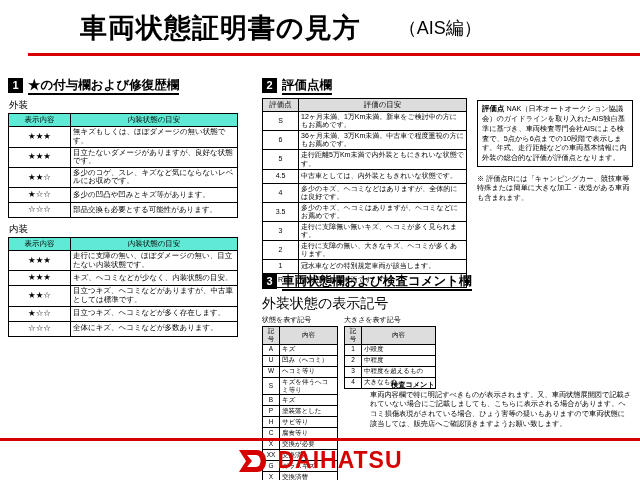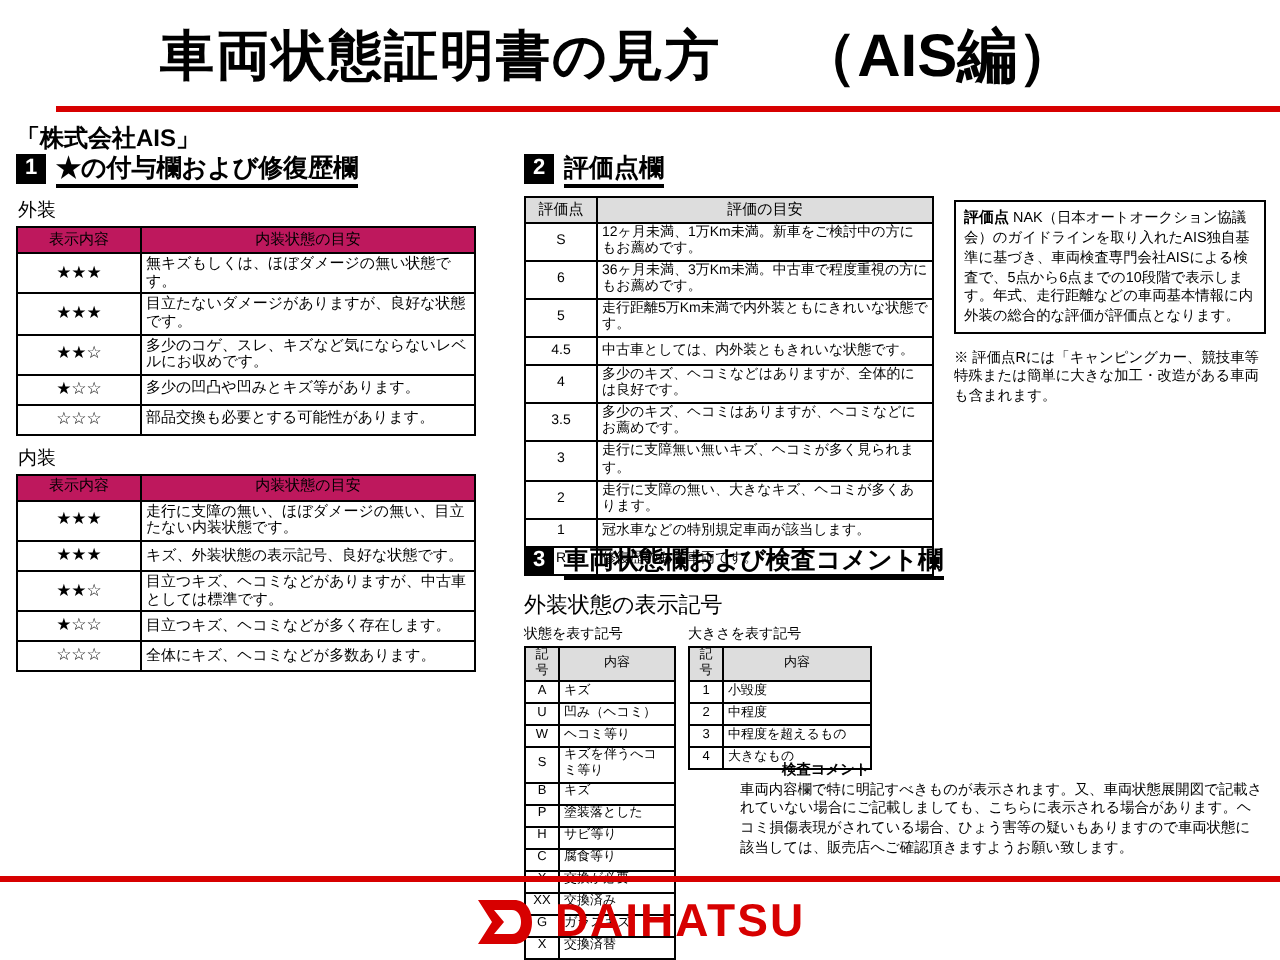--- a/index.html
+++ b/index.html
@@ -22,21 +22,21 @@
   }
   .header-inner {
     position: absolute; left: 52px; top: 6px; width: 540px; height: 44px;
     display: flex; align-items: center;
   }
   .header-title {
     font-size: 27px; font-weight: bold; letter-spacing: 1px;
     white-space: nowrap;
   }
   .header-sub {
-    font-size: 30px; font-weight: bold; margin-left: 38px; white-space: nowrap;
+    font-size: 18px; font-weight: normal; margin-left: 38px; white-space: nowrap;
   }
 
   
   .company {
     position: absolute; left: 8px; top: 61px;
     font-size: 12px; font-weight: bold;
   }
 
   
   .sec-badge {
@@ -58,21 +58,21 @@
 
   table.grid {
     border-collapse: collapse; width: 100%;
     font-size: 7.5px; table-layout: fixed;
   }
   table.grid th, table.grid td {
     border: 1px solid #000; padding: 1px 2px; vertical-align: middle;
     line-height: 1.15;
   }
   table.grid th {
-    background: #be185d; font-weight: normal; text-align: center; font-size: 7.5px;
+    background: #5eead4; font-weight: normal; text-align: center; font-size: 7.5px;
     height: 13px;
   }
   .c-star { width: 62px; text-align: center; font-size: 8.5px; letter-spacing: 0px; white-space: nowrap;}
   td.c-star { height: 15px; }
 
   
   .mid-col { position: absolute; left: 262px; top: 76px; width: 205px; }
   .mid-title { margin-bottom: 4px; }
   table.pts { border-collapse: collapse; width: 100%; font-size: 7px; table-layout: fixed; }
   table.pts th, table.pts td {
@@ -86,21 +86,21 @@
   .right-col { position: absolute; left: 477px; top: 100px; width: 156px; }
   .note-box {
     border: 1px solid #000; padding: 3px 4px; font-size: 7.2px; line-height: 1.35;
   }
   .note-title { font-weight: bold; font-size: 7.5px; }
   .note-plain { font-size: 7.2px; line-height: 1.35; margin-top: 7px; }
   .note-plain2 { font-size: 7.2px; line-height: 1.35; margin-top: 7px; }
 
   
   .sec3 { position: absolute; left: 262px; top: 272px; width: 205px; }
-  .sec3-sub { font-size: 11px; margin: 5px 0 2px 0; }
+  .sec3-sub { font-size: 14px; margin: 5px 0 2px 0; }
   .two-tables { display: flex; gap: 6px; }
   table.small { border-collapse: collapse; font-size: 6.5px; table-layout: fixed; }
   table.small th, table.small td {
     border: 1px solid #000; padding: 0px 2px; line-height: 1.25; height: 11px;
   }
   table.small th { background: #ddd; font-weight: normal; text-align: center; font-size: 6.5px;}
   table.small td.k { text-align: center; width: 17px; }
   .tbl-cap { font-size: 7px; margin-bottom: 1px; }
 
   .comment-block { position: absolute; left: 370px; top: 380px; width: 262px; font-size: 7.2px; line-height: 1.35; }
@@ -124,21 +124,20 @@
 
 <div class="page">
 
   <div class="header">
     <div class="header-inner">
       <span class="header-title">車両状態証明書の見方</span>
       <span class="header-sub">（AIS編）</span>
     </div>
   </div>
 
-  <div class="company">「株式会社AIS」</div>
 
   <div class="left-col">
     <div class="sec-head">
       <span class="sec-badge">1</span><span class="sec-title sec-underline">★の付与欄および修復歴欄</span>
     </div>
 
     <div class="sub-label">外装</div>
     <table class="grid">
       <thead>
         <tr>
@@ -178,21 +177,21 @@
           <th>内装状態の目安</th>
         </tr>
       </thead>
       <tbody>
         <tr>
           <td class="c-star">★★★</td>
           <td>走行に支障の無い、ほぼダメージの無い、目立たない内装状態です。</td>
         </tr>
         <tr>
           <td class="c-star">★★★</td>
-          <td>キズ、外装状態の表示記号、良好な状態です。</td>
+          <td>キズ、ヘコミなどが少なく、内装状態の目安。</td>
         </tr>
         <tr>
           <td class="c-star">★★☆</td>
           <td>目立つキズ、ヘコミなどがありますが、中古車としては標準です。</td>
         </tr>
         <tr>
           <td class="c-star">★☆☆</td>
           <td>目立つキズ、ヘコミなどが多く存在します。</td>
         </tr>
         <tr>

